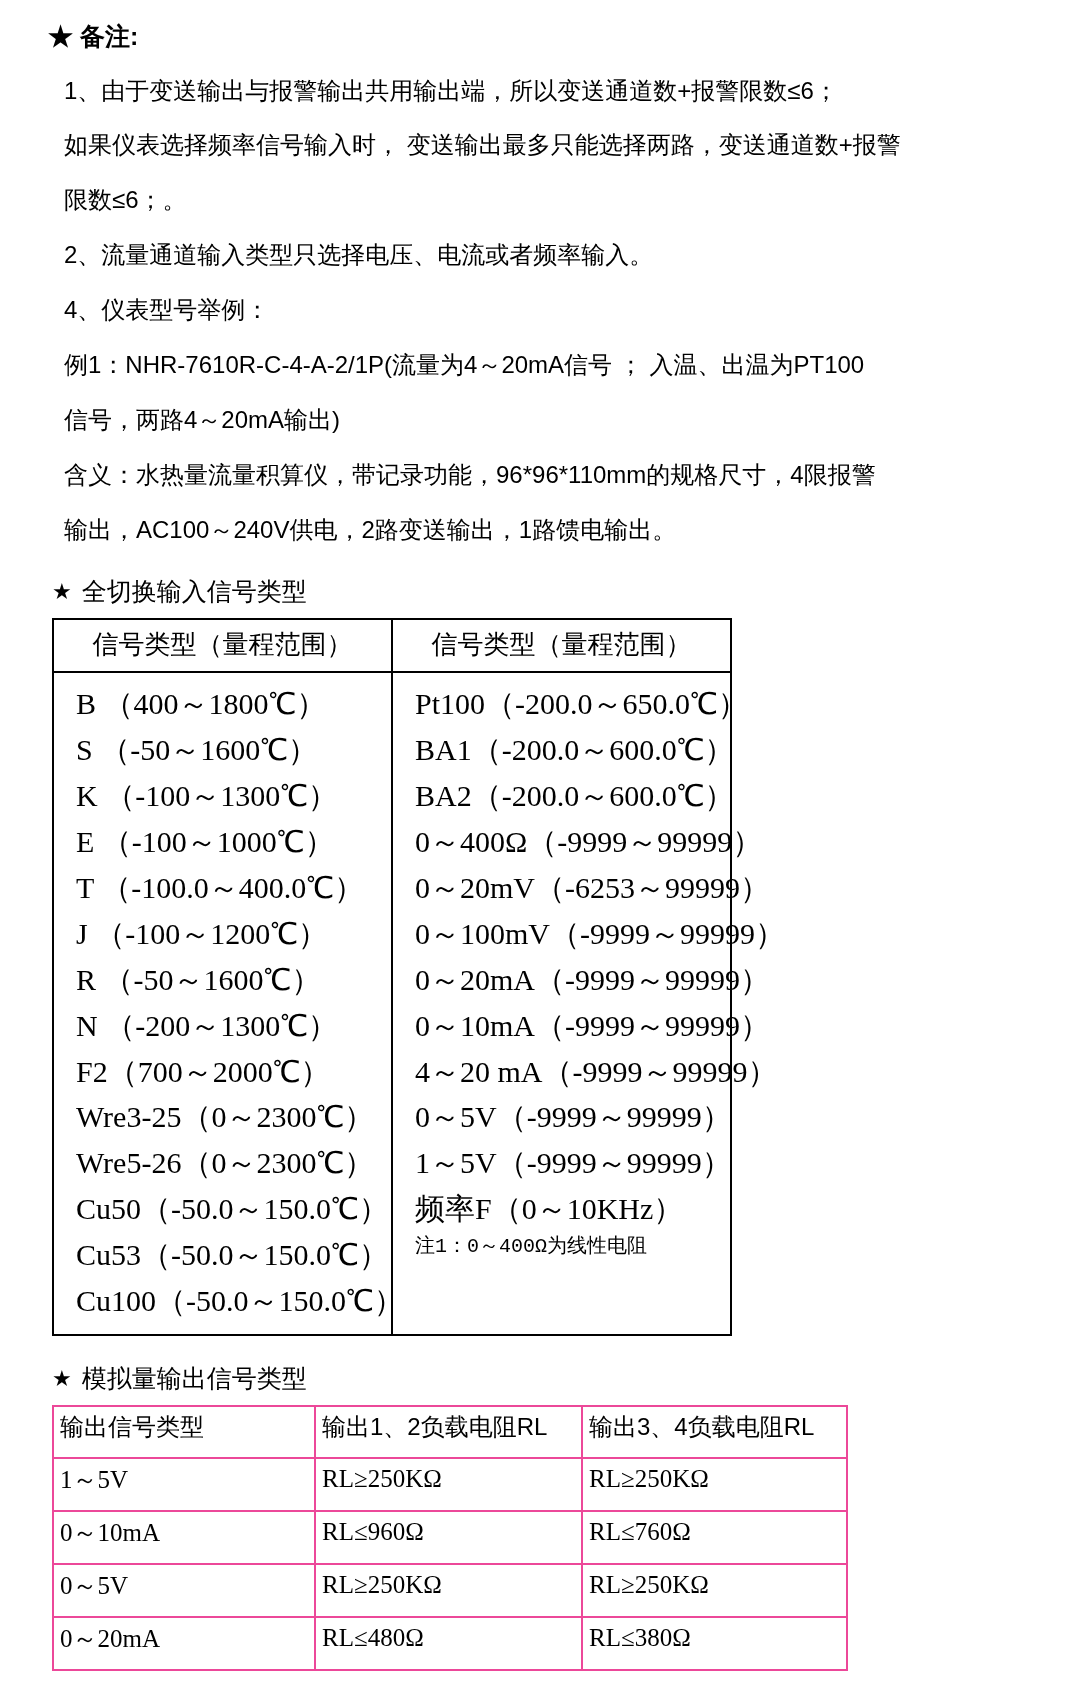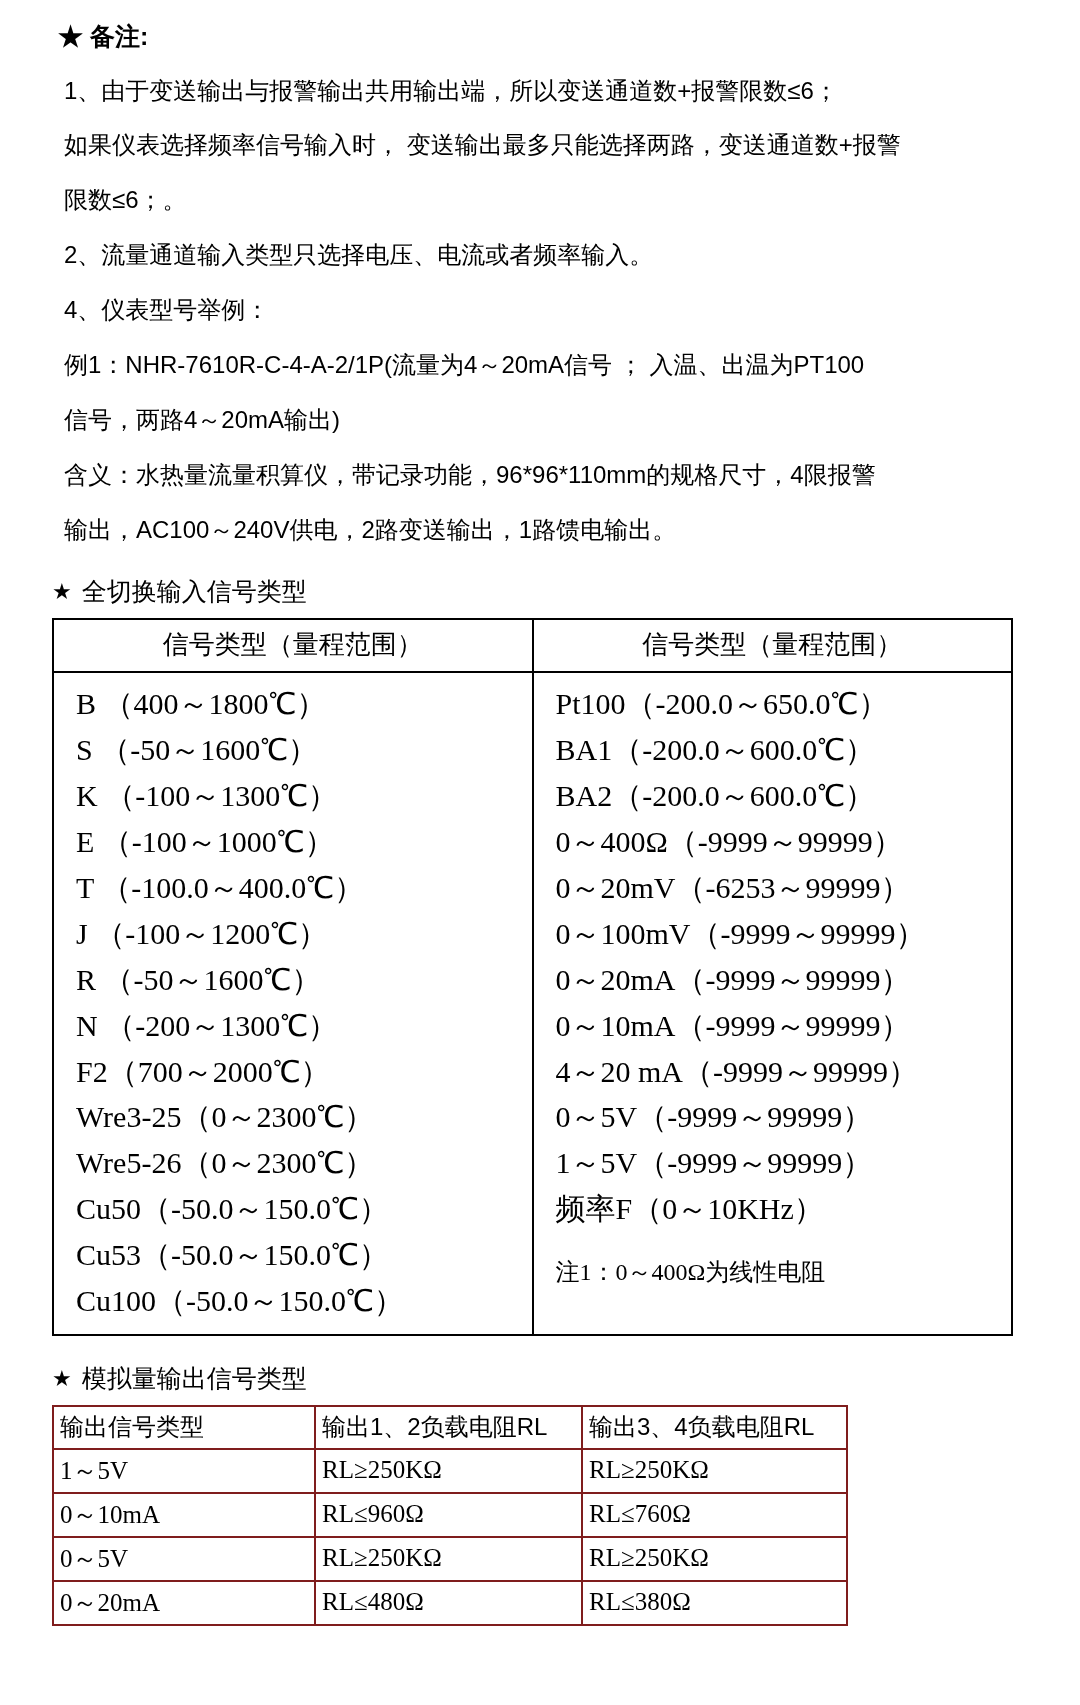--- a/index.html
+++ b/index.html
@@ -18,21 +18,21 @@
     min-height: 1705px;
     box-sizing: border-box;
     padding: 18px 60px 20px 48px;
     position: relative;
   }
   .notes-heading {
     font-family: "Liberation Sans", sans-serif;
     font-size: 25px;
     font-weight: bold;
     line-height: 1.5;
-    margin: 0 0 2px 10px;
+    margin: 0 0 2px 0;
   }
   .star {
     font-size: 22px;
     vertical-align: 1px;
   }
   .note-line {
     font-family: "Liberation Sans", sans-serif;
     font-size: 24px;
     line-height: 1.62;
     letter-spacing: 0px;
@@ -45,21 +45,21 @@
     font-weight: normal;
     margin: 26px 0 10px 4px;
   }
   .section-heading .star {
     margin-right: 10px;
   }
   
   table.sig {
     border-collapse: collapse;
     border: 2px solid #000;
-    width: 961px;
+    width: 680px;
     margin-left: 4px;
     table-layout: fixed;
   }
   table.sig th, table.sig td {
     border: 2px solid #000;
     padding: 0;
   }
   table.sig thead th {
     font-family: "Liberation Sans", sans-serif;
     font-size: 26px;
@@ -76,39 +76,38 @@
     margin: 0;
     padding: 0 0 0 22px;
   }
   .sig-col li {
     font-family: "Liberation Serif", serif;
     font-size: 30px;
     line-height: 1.53;
     white-space: nowrap;
   }
   .sig-col li.note1 {
-    margin-top: 22px;
-    font-family: Liberation Serif, serif;
-    font-size: 24px;
+    font-family: Liberation Mono, monospace;
+    font-size: 20px;
   }
   .cjk {
     font-family: "Liberation Sans", sans-serif;
   }
   
   table.aout {
     border-collapse: collapse;
     border: 2px solid #000;
     margin-left: 4px;
     table-layout: fixed;
     width: 760px;
   }
   table.aout th, table.aout td {
-    border: 2px solid #7f1d1d;
+    border: 2px solid #ec4899;
     font-size: 25px;
-    padding: 4px 4px 5px 6px;
+    padding: 4px 4px 14px 6px;
     text-align: left;
     white-space: nowrap;
   }
   table.aout th {
     font-family: "Liberation Sans", sans-serif;
     font-weight: normal;
     font-size: 24px;
   }
   table.aout td {
     font-family: "Liberation Serif", serif;

